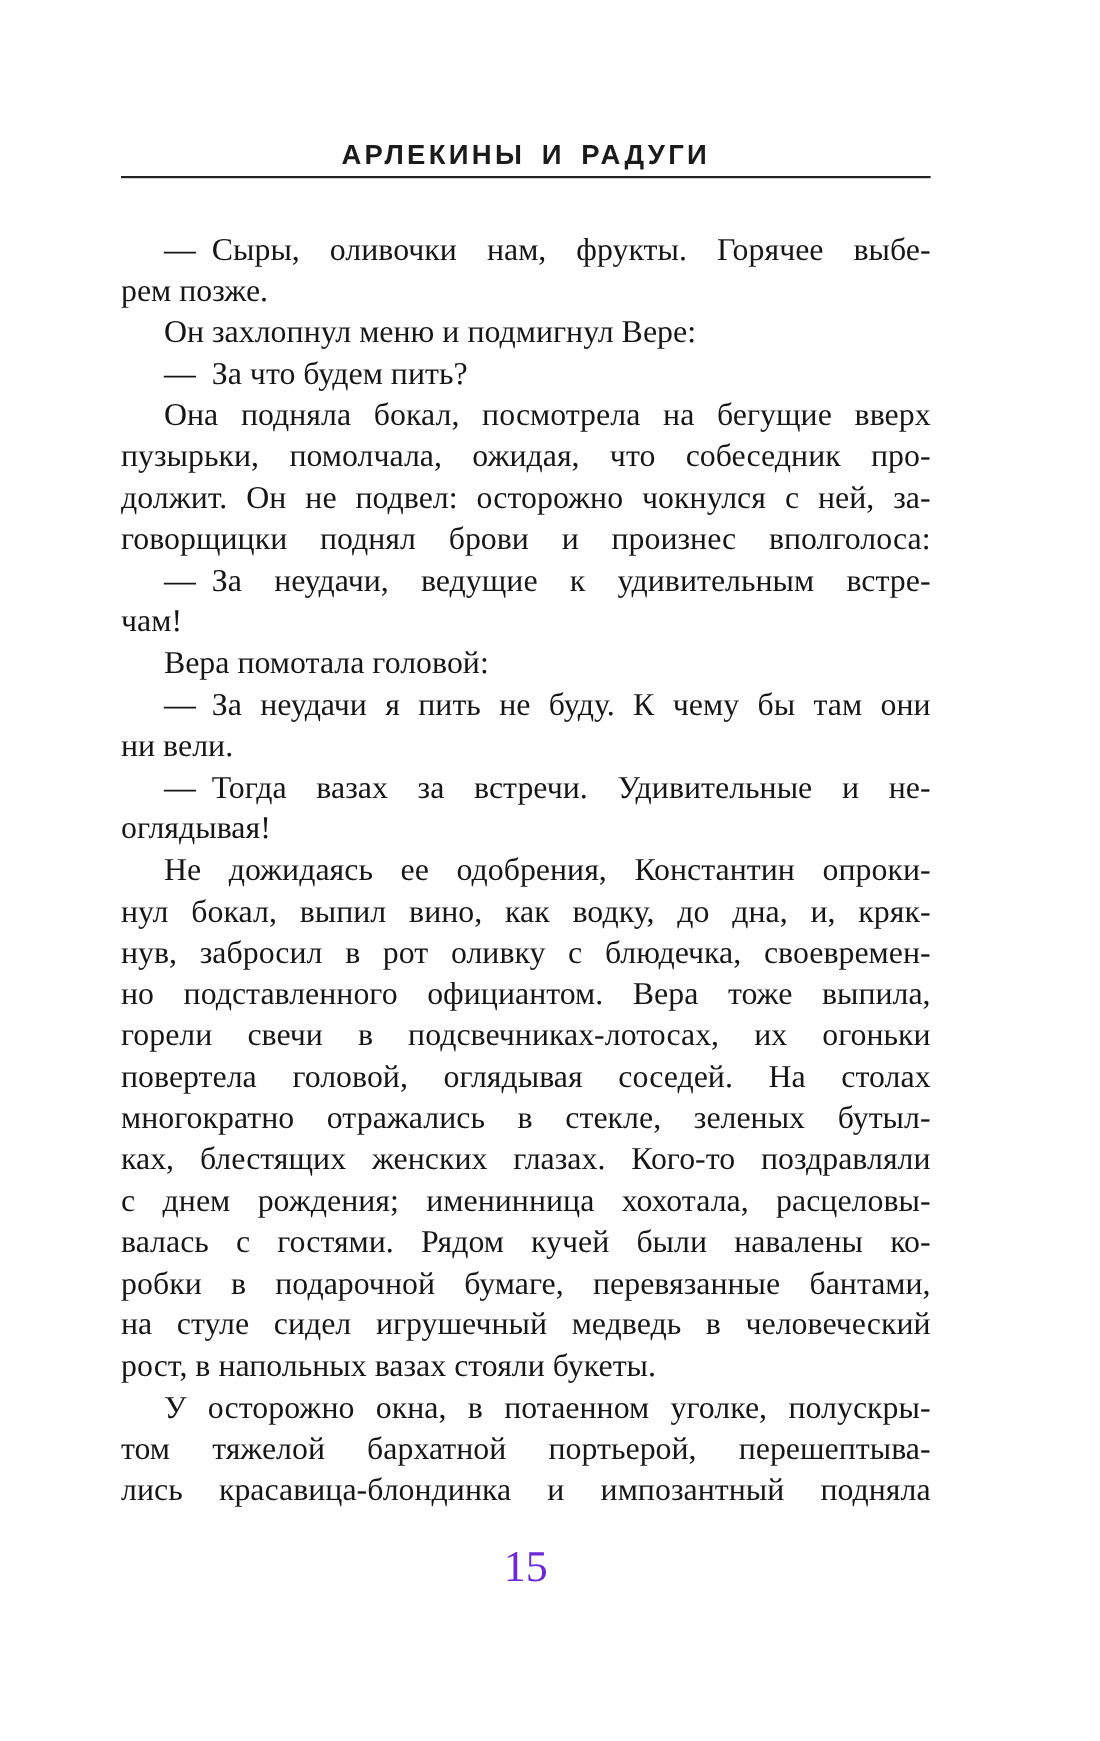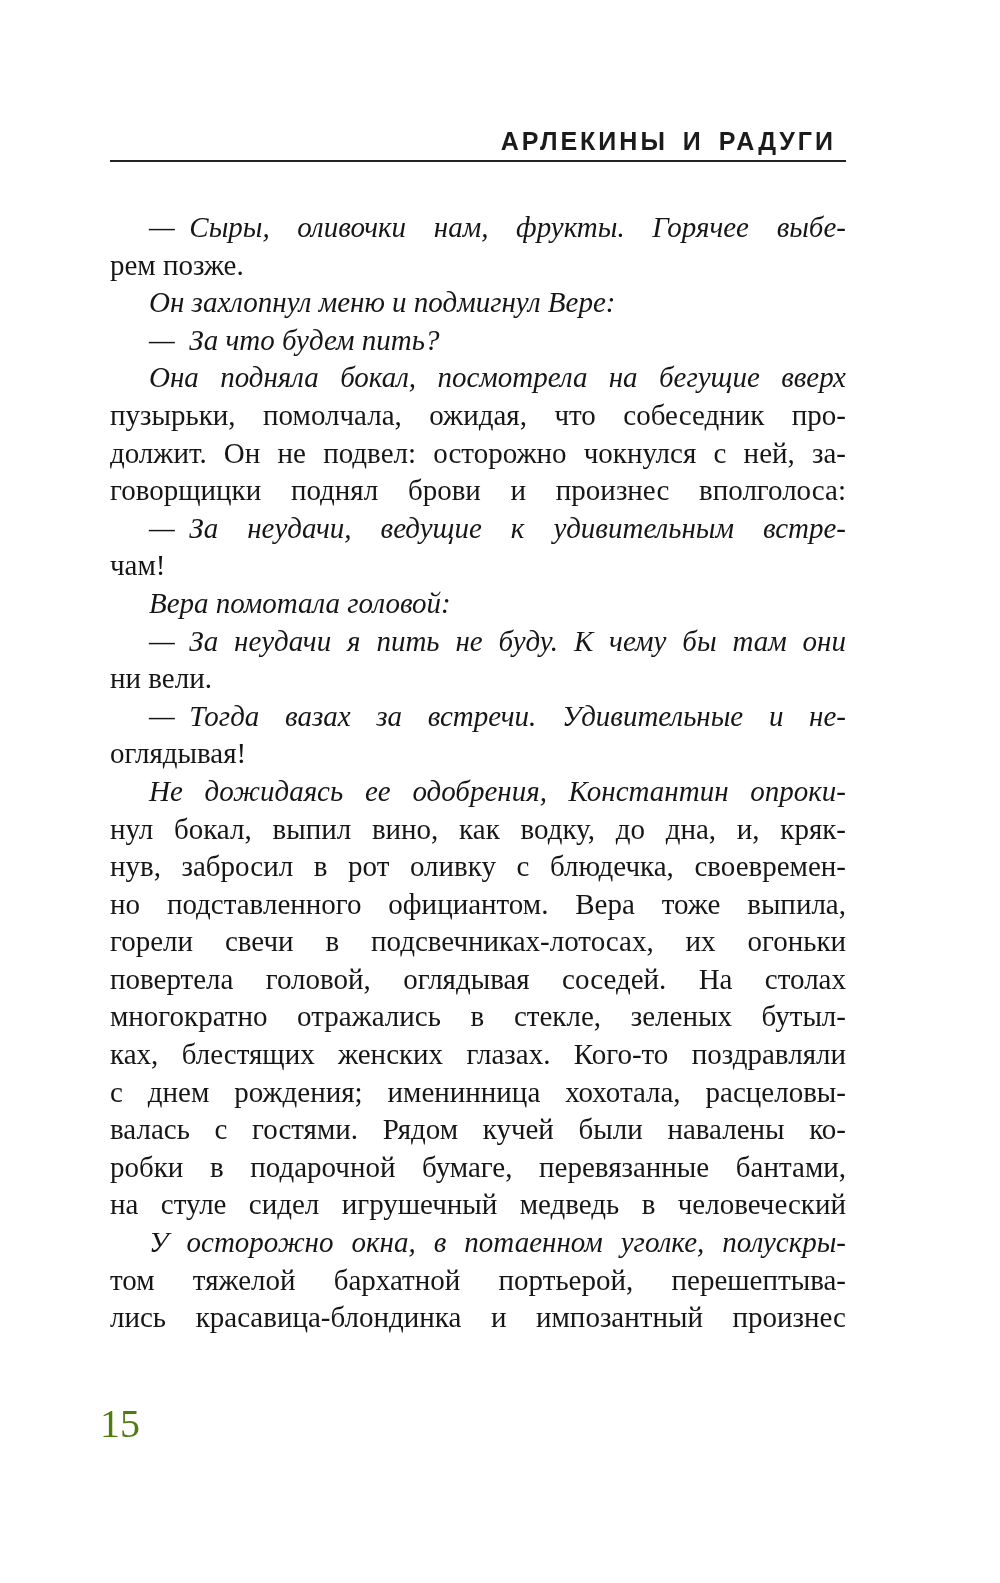--- a/index.html
+++ b/index.html
@@ -8,23 +8,23 @@
     width: 1000px;
     height: 1583px;
     background: #ffffff;
     color: #161616;
     font-family: "Liberation Serif", serif;
     overflow: hidden;
   }
   .running-head {
     position: absolute;
     top: 129px;
-    left: 100px;
+    left: 110px;
     width: 736px;
-    text-align: right;
+    text-align: center;
     font-family: "Liberation Sans", sans-serif;
     font-weight: 700;
     font-size: 25px;
     line-height: 1;
     letter-spacing: 0.12em;
     word-spacing: 0.2em;
     color: #1b1b1b;
     white-space: nowrap;
   }
   .header-rule {
@@ -41,31 +41,31 @@
     left: 110px;
     width: 736px;
   }
   .line {
     font-size: 29px;
     line-height: 37.6px;
     text-align: justify;
     text-align-last: justify;
     color: #161616;
   }
-  .line.indent { text-indent: 39px; font-style: italic; }
+  .line.indent { text-indent: 39px; }
   .line.para-end { text-align-last: left; }
   .folio {
     position: absolute;
     top: 1404px;
-    left: 100px;
+    left: 110px;
     width: 736px;
-    text-align: left;
+    text-align: center;
     font-size: 40px;
     line-height: 1;
-    color: #4d7c0f;
+    color: #6d28d9;
   }
 </style>
 </head>
 <body>
 
 <div class="page">
   <div class="running-head">АРЛЕКИНЫ И РАДУГИ</div>
   <div class="header-rule"></div>
   <div class="body-text">
       <div class="paragraph">
@@ -105,21 +105,22 @@
         <div class="line">нув, забросил в рот оливку с блюдечка, своевремен-</div>
         <div class="line">но подставленного официантом. Вера тоже выпила,</div>
         <div class="line">горели свечи в подсвечниках-лотосах, их огоньки</div>
         <div class="line">повертела головой, оглядывая соседей. На столах</div>
         <div class="line">многократно отражались в стекле, зеленых бутыл-</div>
         <div class="line">ках, блестящих женских глазах. Кого-то поздравляли</div>
         <div class="line">с днем рождения; именинница хохотала, расцеловы-</div>
         <div class="line">валась с гостями. Рядом кучей были навалены ко-</div>
         <div class="line">робки в подарочной бумаге, перевязанные бантами,</div>
         <div class="line">на стуле сидел игрушечный медведь в человеческий</div>
+        <div class="line para-end">рост, в напольных вазах стояли букеты.</div>
       </div>
       <div class="paragraph">
         <div class="line indent">У осторожно окна, в потаенном уголке, полускры-</div>
         <div class="line">том тяжелой бархатной портьерой, перешептыва-</div>
-        <div class="line">лись красавица-блондинка и импозантный произнес</div>
+        <div class="line">лись красавица-блондинка и импозантный подняла</div>
       </div>
     </div>
   <div class="folio">15</div>
 </div>
 
 </body></html>

